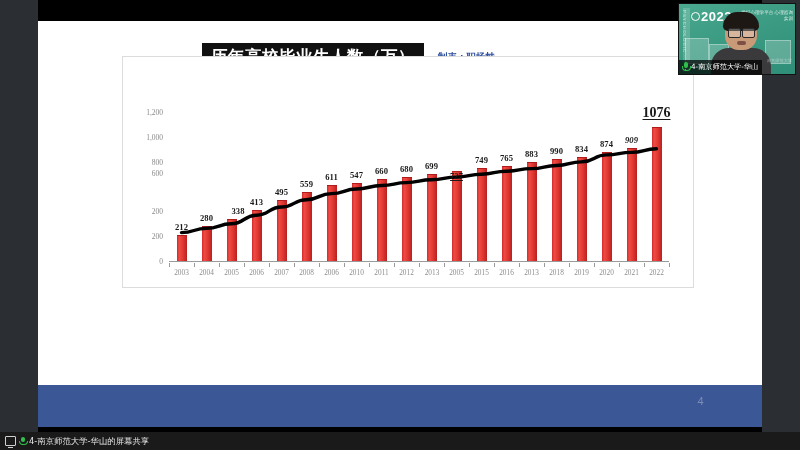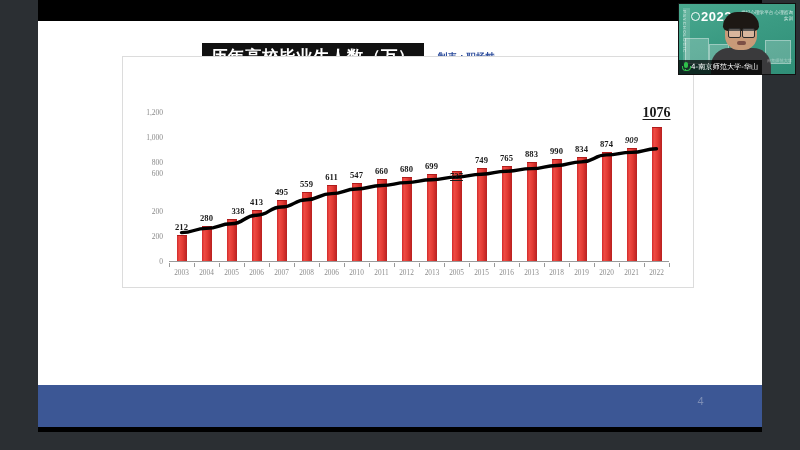--- a/index.html
+++ b/index.html
@@ -315,14 +315,23 @@
     <div class="vlabel">
       <span class="mic">
         <span class="mic-cap"></span>
           <span class="mic-arc"></span>
           <span class="mic-stem"></span>
       </span>
       <span>4-南京师范大学-华山</span>
     </div>
   </div>
 
+  <div class="statusbar">
+    <span class="icon-share"></span>
+    <span class="mic">
+      <span class="mic-cap"></span>
+        <span class="mic-arc"></span>
+        <span class="mic-stem"></span>
+    </span>
+    <span class="status-text">4-南京师范大学-华山的屏幕共享</span>
+  </div>
 
 </div>
 
 </body></html>

